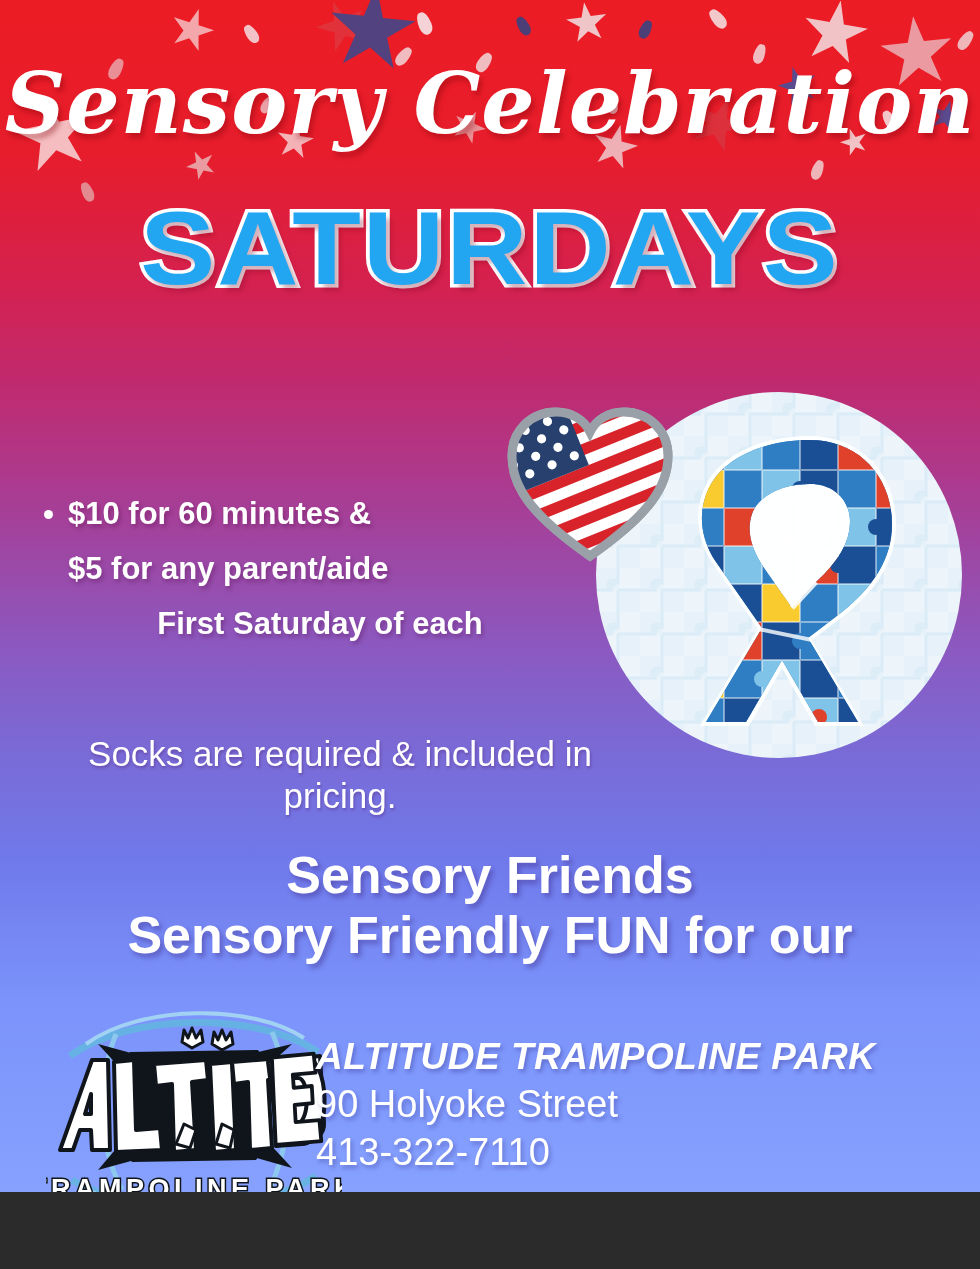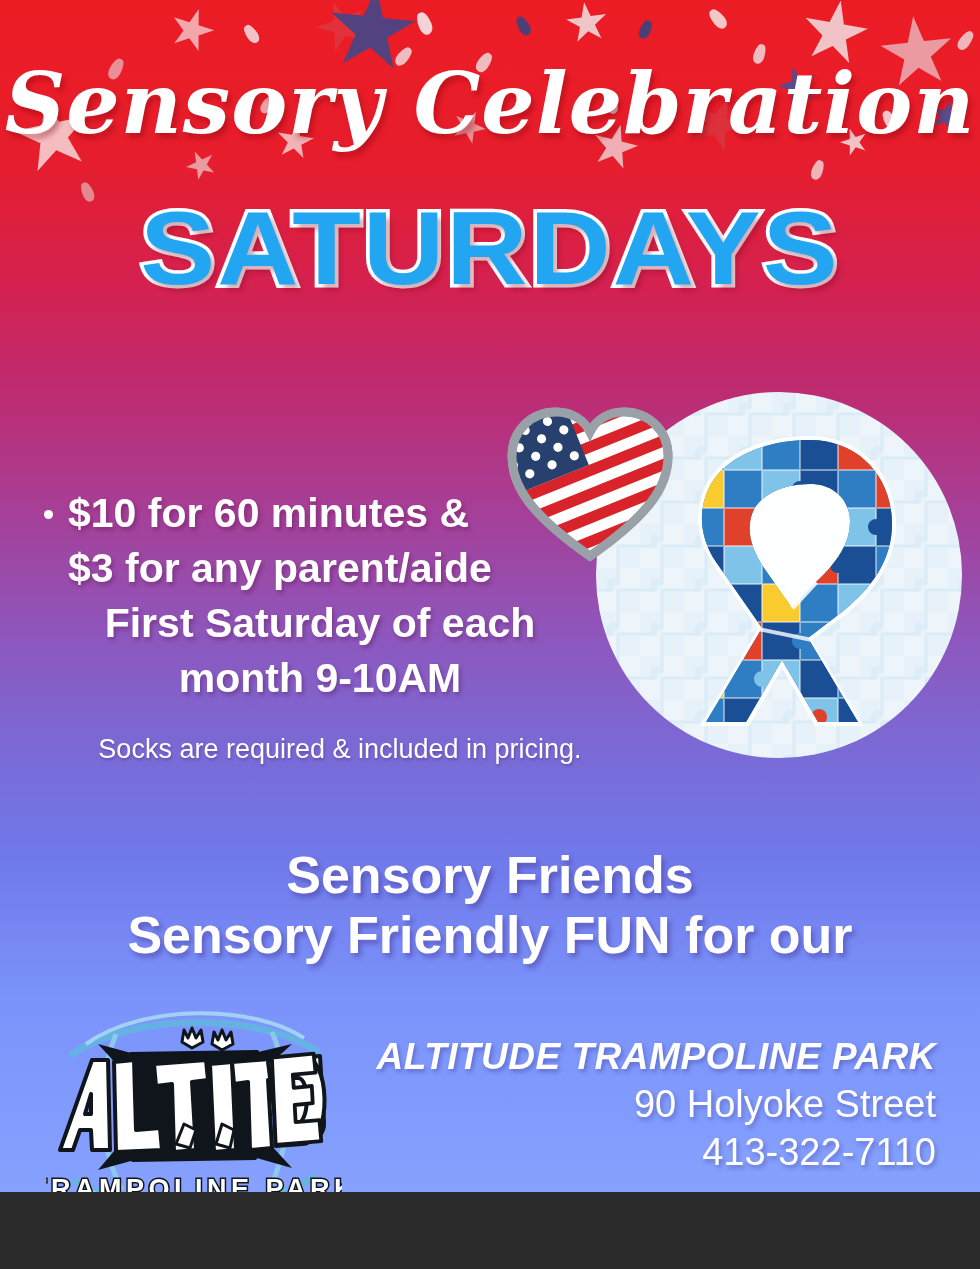--- a/index.html
+++ b/index.html
@@ -106,21 +106,21 @@
 
   
   .price-block {
     position: absolute;
     left: 30px;
     top: 486px;
     width: 580px;
     color: #ffffff;
     font-family: "Liberation Sans", sans-serif;
     font-weight: 700;
-    font-size: 41px;
+    font-size: 31px;
     line-height: 55px;
     text-align: center;
     text-shadow: 2px 3px 4px rgba(70,0,60,0.32);
   }
   .price-line-1 {
     position: relative;
     text-align: left;
     padding-left: 38px;
   }
   .price-bullet {
@@ -138,21 +138,21 @@
 
   .socks-note {
     position: absolute;
     left: 30px;
     top: 733px;
     width: 620px;
     text-align: center;
     color: #ffffff;
     font-family: "Liberation Sans", sans-serif;
     font-weight: 400;
-    font-size: 27px;
+    font-size: 35px;
     line-height: 1.2;
     text-shadow: 1px 2px 3px rgba(60,0,70,0.30);
   }
 
   
   .ribbon-art {
     position: absolute;
     left: 596px;
     top: 392px;
     width: 366px;
@@ -189,21 +189,21 @@
     width: 296px;
     height: 214px;
   }
 
   
   .address {
     position: absolute;
     right: 44px;
     top: 1034px;
     width: 620px;
-    text-align: right;
+    text-align: left;
     color: #ffffff;
     text-shadow: 2px 3px 4px rgba(40,30,120,0.33);
     font-family: "Liberation Sans", sans-serif;
   }
   .address-name {
     font-weight: 700;
     font-style: italic;
     font-size: 37px;
     line-height: 46px;
     letter-spacing: 0.5px;
@@ -256,23 +256,22 @@
   <div class="title-script">Sensory Celebration</div>
 
   <div class="title-saturdays">SATURDAYS</div>
 
 
   <div class="price-block">
     <div class="price-line-1">
       <span class="price-bullet"></span>
       <span>$10 for 60 minutes &amp;</span>
     </div>
-    <div class="price-line-2">$3 for any parent/aide</div>
+    <div class="price-line-2">$5 for any parent/aide</div>
     <div class="price-line-3">First Saturday of each</div>
-    <div class="price-line-4">month 9-10AM</div>
   </div>
 
   <div class="socks-note">Socks are required &amp; included in pricing.</div>
 
   <div class="ribbon-art">
     <svg viewBox="0 0 366 366" width="366" height="366" aria-hidden="true">
       <defs>
         <clipPath id="circClip">
             <circle cx="183" cy="183" r="183"></circle>
           </clipPath>

